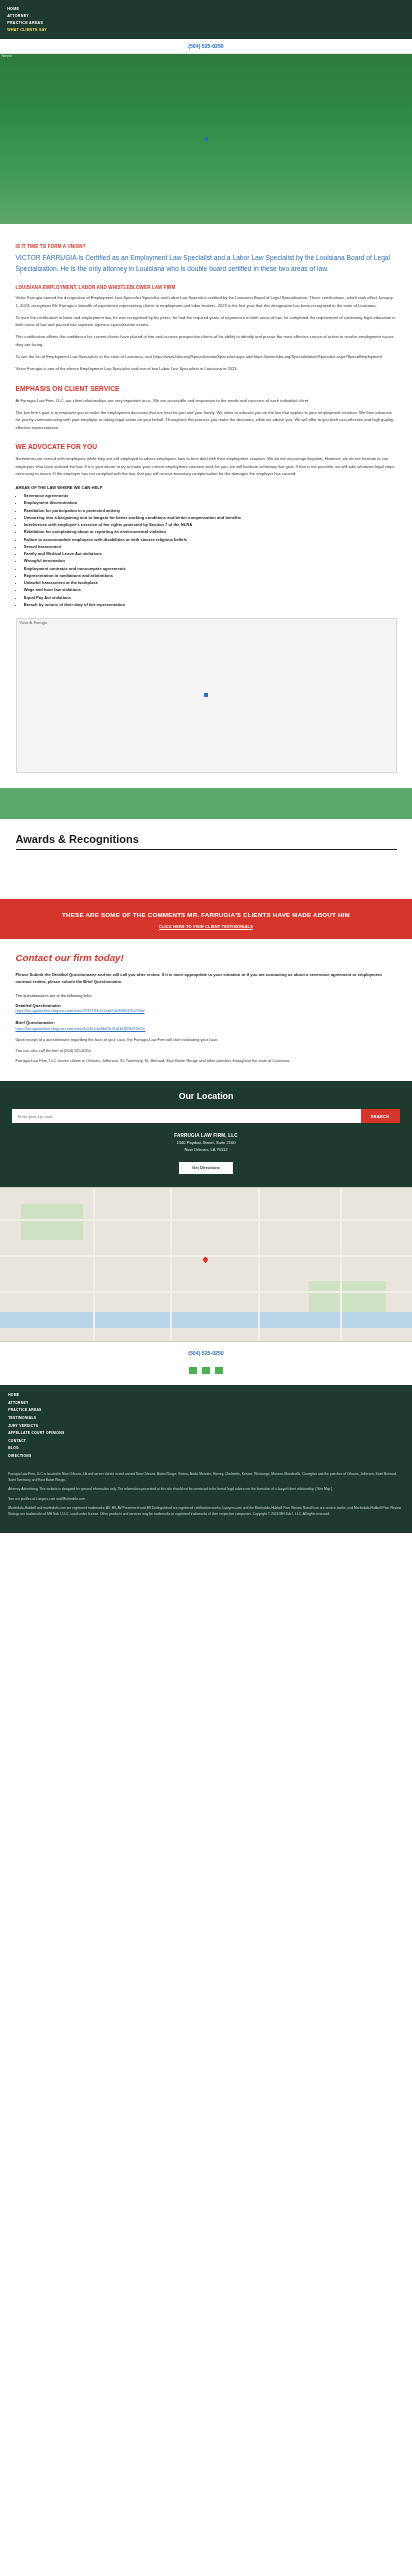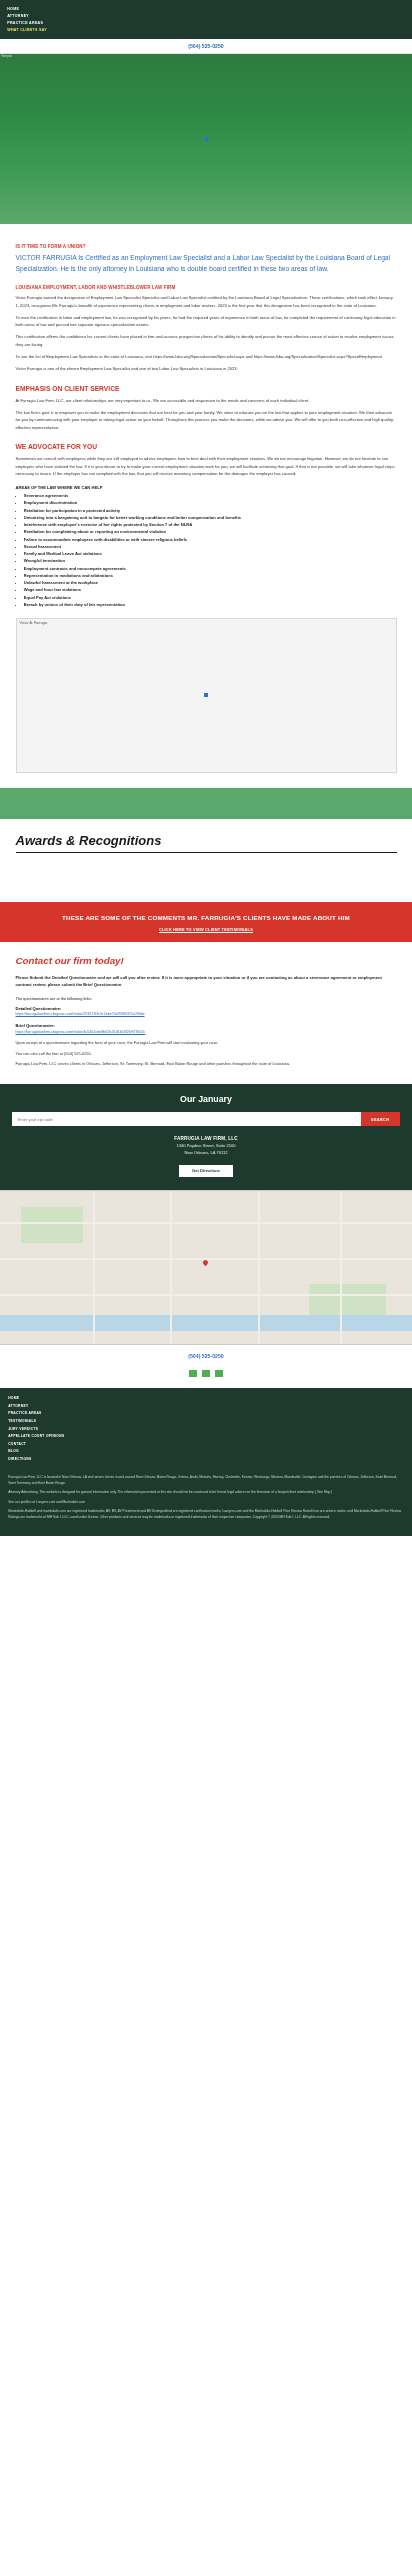--- a/index.html
+++ b/index.html
@@ -138,25 +138,24 @@
     height: 31px;
     background: #5aa86c;
   }
 
   
   .awards {
     background: #ffffff;
     padding: 13.4px 15.5px 15.5px 15.5px;
   }
   .awards h2 {
-    font-size: 13px;
+    font-size: 11px;
     font-weight: bold;
     color: #1a1a1a;
     margin: 0 0 4.1px 0;
-    font-style: italic;
   }
   .awards-rule {
     height: 1px;
     background: #1a1a1a;
     width: 100%;
     margin-bottom: 13.4px;
   }
   .awards-logos {
     height: 20.6px;
   }
@@ -446,21 +445,21 @@
   <div class="lbl">Detailed Questionnaire:</div>
   <a class="urlline" href="#">https://farrugialawfirm.cliogrow.com/intake/293217f3c9c2ebe74cf398f31f7a07bbb</a>
   <div class="lbl">Brief Questionnaire:</div>
   <a class="urlline" href="#">https://farrugialawfirm.cliogrow.com/intake/3a5401cbe8b01fc31d1b53f2fc877b02c</a>
   <p class="small">Upon receipt of a questionnaire regarding the facts of your case, the Farrugia Law Firm will start evaluating your case.</p>
   <p class="small">You can also call the firm at (504) 525-0250.</p>
   <p class="small">Farrugia Law Firm, LLC serves clients in Orleans, Jefferson, St. Tammany, St. Bernard, East Baton Rouge and other parishes throughout the state of Louisiana.</p>
 </div>
 
 <div class="location">
-  <h2>Our January</h2>
+  <h2>Our Location</h2>
   <div class="searchrow">
     <input type="text" placeholder="Enter your zip code" style="">
     <button>SEARCH</button>
   </div>
   <div class="addr-name">FARRUGIA LAW FIRM, LLC</div>
   <div class="addr-line">1340 Poydras Street, Suite 2100</div>
   <div class="addr-line">New Orleans, LA 70112</div>
   <button class="dir-btn">Get Directions</button>
 </div>
 

